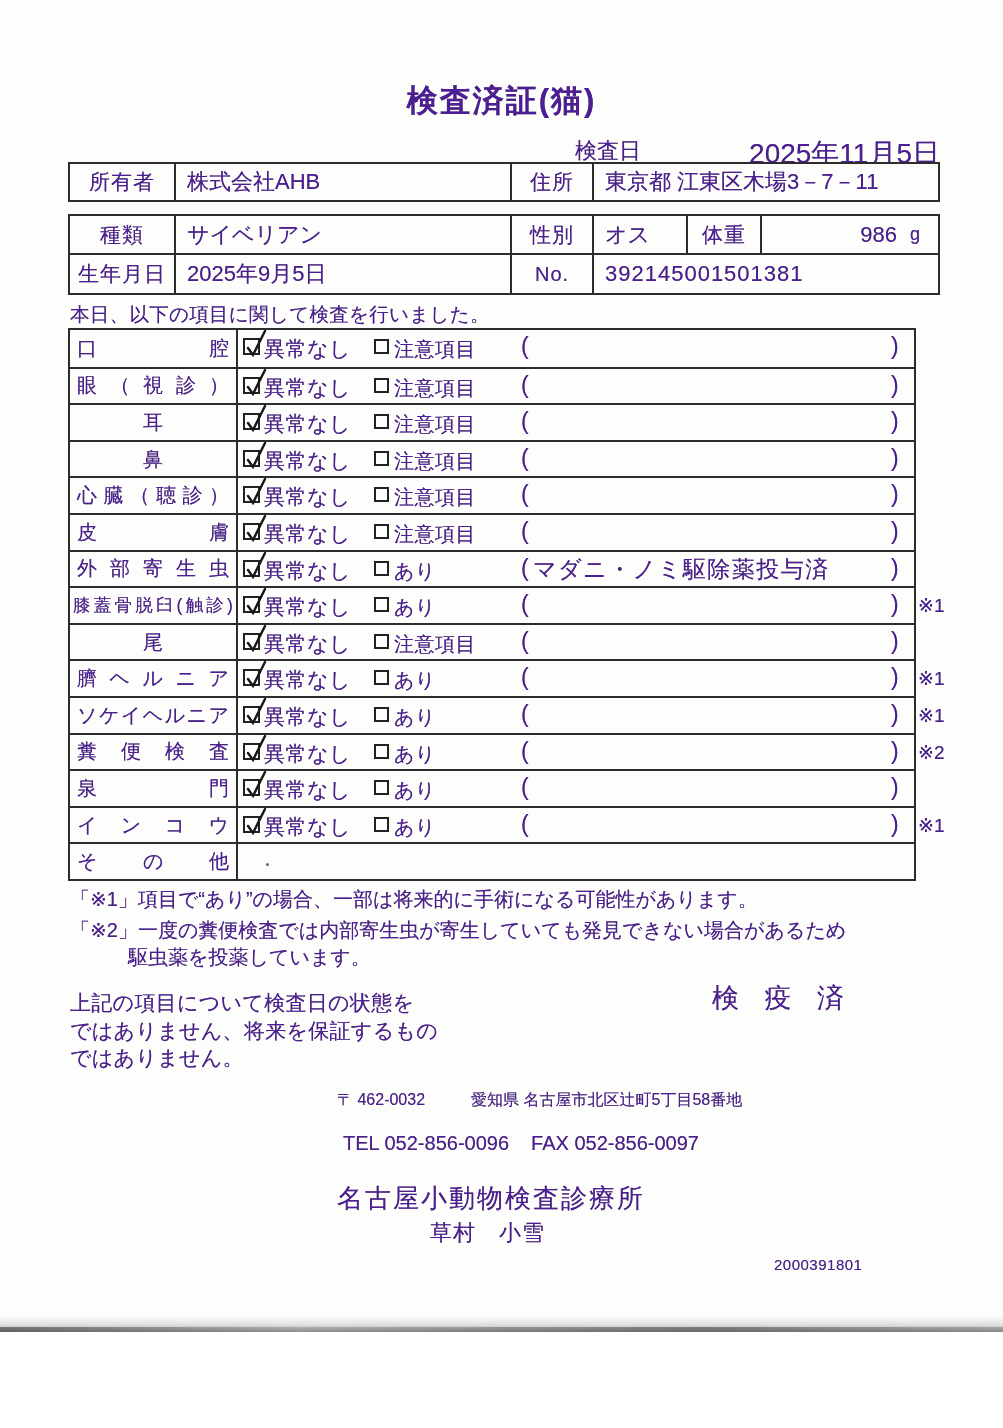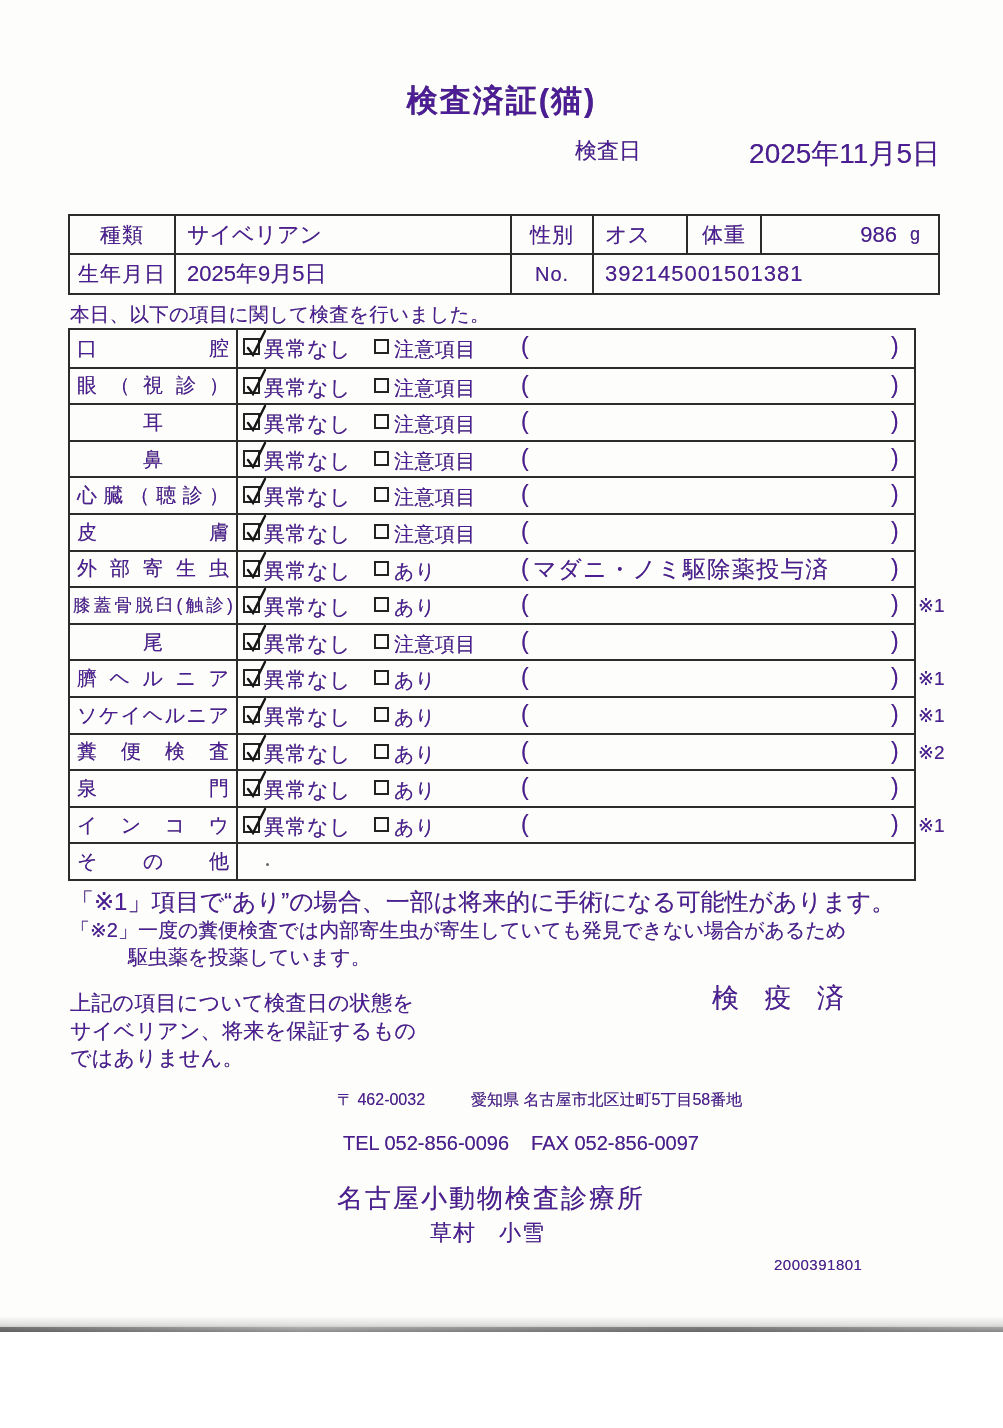--- a/index.html
+++ b/index.html
@@ -47,21 +47,21 @@
   .cb2{left:136px;top:9px;width:15px;height:15px}
   .ok{left:26px;top:5px;font-size:21px;letter-spacing:.5px}
   .alt{left:156px;top:6px;font-size:20px;letter-spacing:.5px}
   .popen{left:283px;top:3px;font-size:23px}
   .pclose{left:653px;top:3px;font-size:23px}
   .ptext{left:295px;top:2px;font-size:23px;font-weight:400;letter-spacing:1.5px}
   .note{left:680px;top:6px;font-size:19px}
   .dot{left:28px;top:19px;width:3px;height:3px;background:#666;border-radius:50%;position:absolute}
 
   
-  .fn1{left:70px;top:886px;font-size:24px}
+  .fn1{left:70px;top:886px;font-size:20px}
   .fn2{left:70px;top:917px;font-size:20px}
   .fn2b{left:128px;top:944px;font-size:20px}
 
   
   .statement{left:70px;top:989px;font-size:21px;line-height:27.5px;letter-spacing:.3px}
   .stamp{left:712px;top:980px;font-size:27px;letter-spacing:9px}
 
   
   .addr-line{left:337px;top:1090px;font-size:16px}
   .addr-line .gap{display:inline-block;width:46px}
@@ -80,20 +80,26 @@
 </head>
 <body>
 
 <div class="page">
 
   <div class="abs doc-title">検査済証(猫)</div>
 
   <div class="abs insp-date-label">検査日</div>
   <div class="abs insp-date-value">2025年11月5日</div>
 
+  <div class="htable t-owner">
+    <div class="hlab">所有者</div>
+    <div class="hval">株式会社AHB</div>
+    <div class="hlab">住所</div>
+    <div class="hval">東京都 江東区木場3－7－11</div>
+  </div>
 
   <div class="htable t-pet1">
     <div class="hlab">種類</div>
     <div class="hval">サイベリアン</div>
     <div class="hlab">性別</div>
     <div class="hval">オス</div>
     <div class="hlab">体重</div>
     <div class="weight-cell">
       <span>986</span>
       <span class="unit">g</span>
@@ -405,21 +411,21 @@
         </div>
       </div>
     </div>
 
   <div class="abs fn1">「※1」項目で“あり”の場合、一部は将来的に手術になる可能性があります。</div>
   <div class="abs fn2">「※2」一度の糞便検査では内部寄生虫が寄生していても発見できない場合があるため</div>
   <div class="abs fn2b">駆虫薬を投薬しています。</div>
 
   <div class="abs statement">
     <div>上記の項目について検査日の状態を</div>
-    <div>サイベリアン、将来を保証するもの</div>
+    <div>ではありません、将来を保証するもの</div>
     <div>ではありません。</div>
   </div>
 
   <div class="abs stamp">検 疫 済</div>
 
   <div class="abs addr-line">
     <span>〒 462-0032</span><span class="gap"></span><span>愛知県 名古屋市北区辻町5丁目58番地</span>
   </div>
   <div class="abs tel-line">
     <span>TEL 052-856-0096</span><span class="gap"></span><span>FAX 052-856-0097</span>

